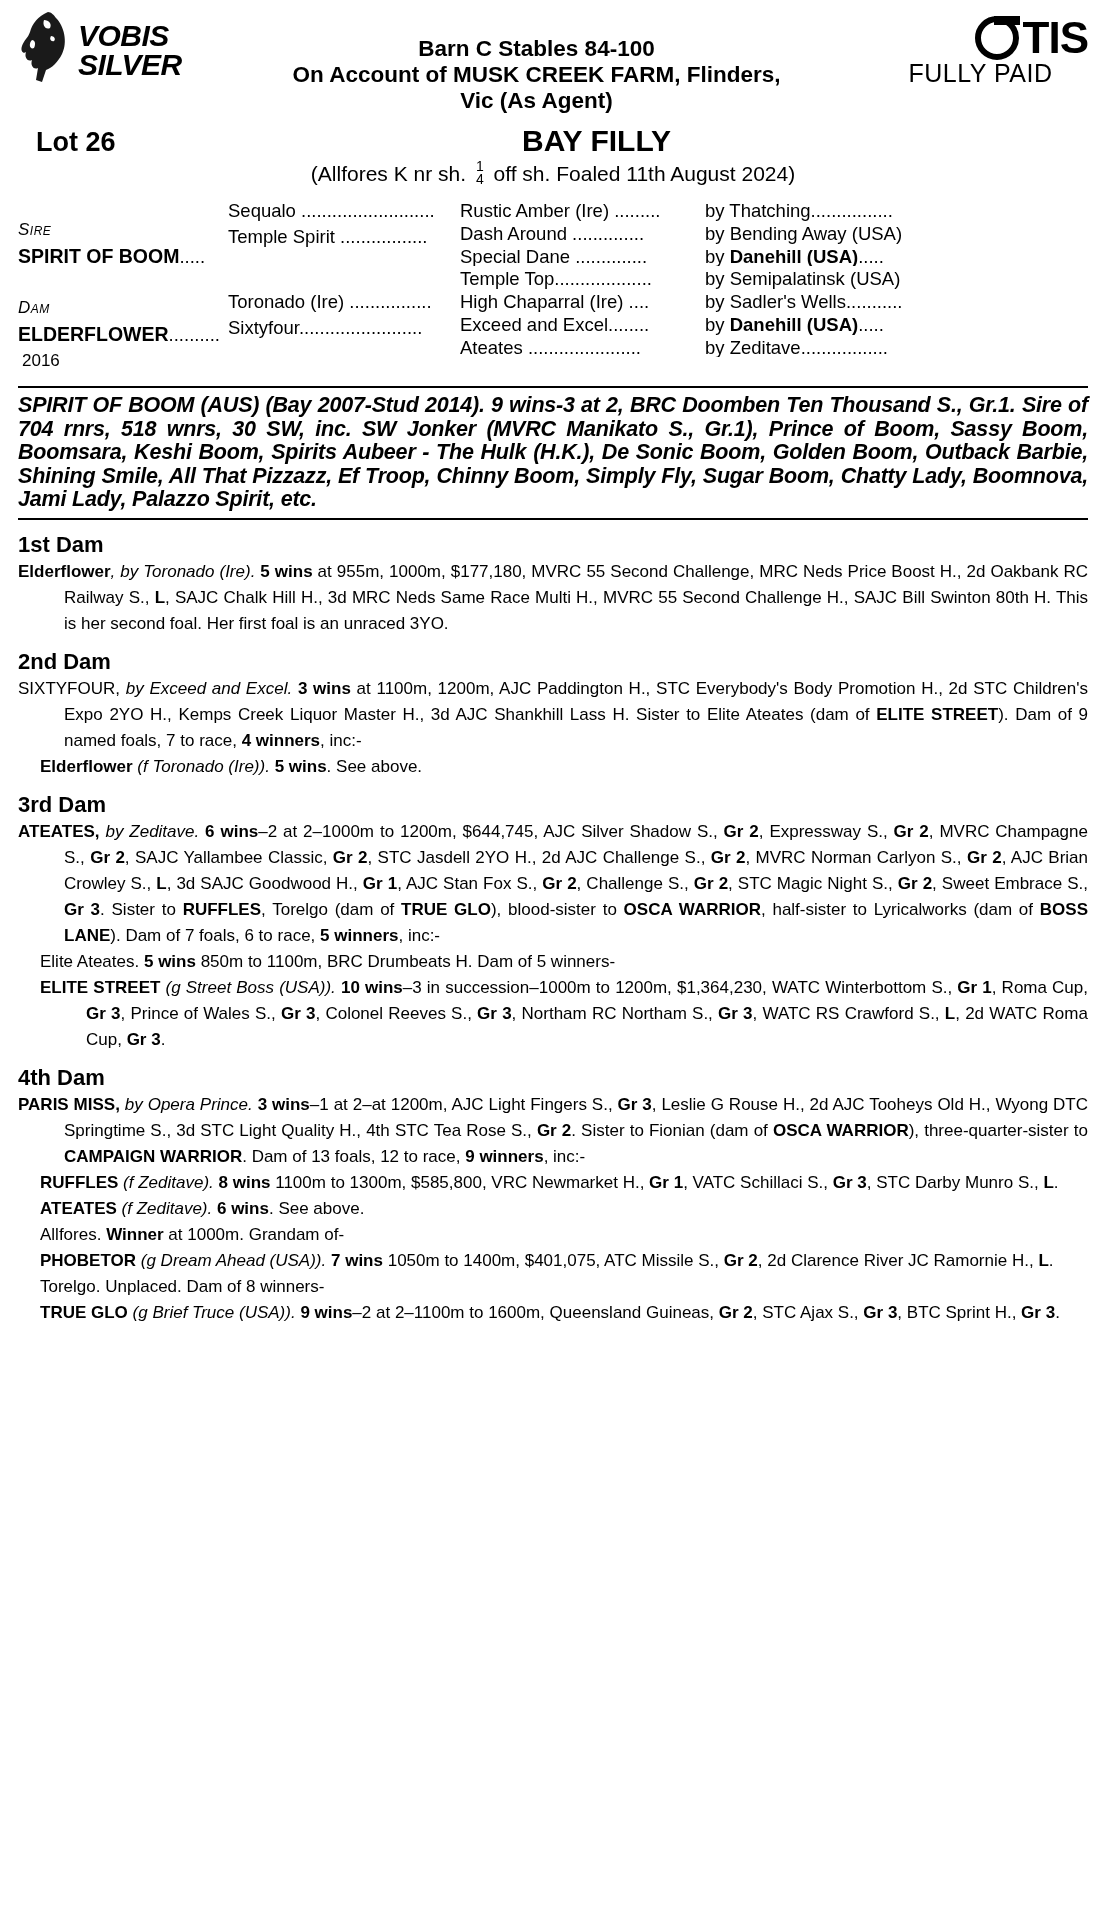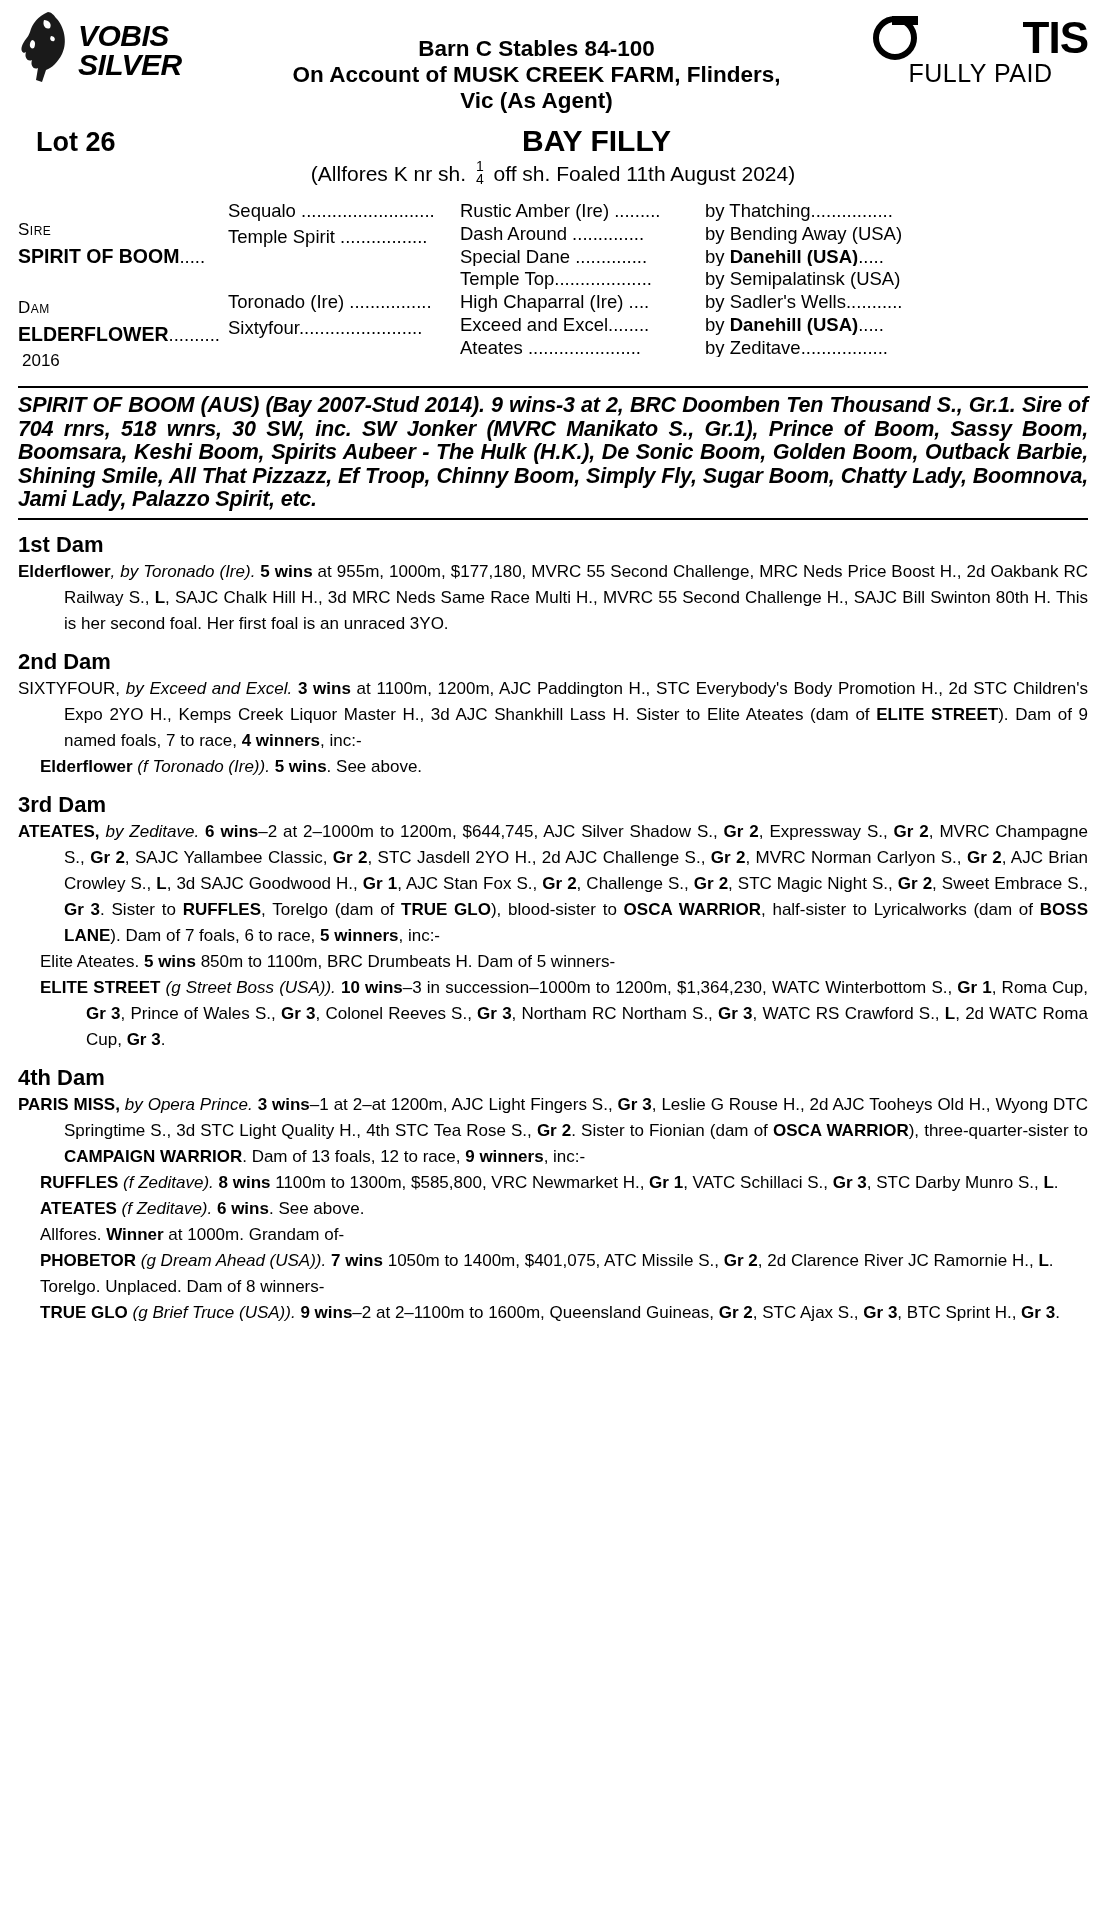--- a/index.html
+++ b/index.html
@@ -52,21 +52,21 @@
     text-align:center;
     padding-top:6px;
   }
   .otis-word{
     font-weight:bold;
     font-size:44px;
     line-height:44px;
     letter-spacing:-1px;
     display:flex;
     align-items:center;
-    justify-content:space-between;
+    justify-content:flex-end;
   }
   .otis-paid{
     font-weight:normal;
     font-size:25px;
     line-height:27px;
     letter-spacing:0.5px;
   }
 
   
   .lot-row{
@@ -114,20 +114,21 @@
     display:flex;
     font-size:18.5px;
     line-height:26px;
   }
   .ped-col1{width:210px;}
   .ped-col2{width:232px;}
   .ped-col3{flex:1;}
   .sire-label,.dam-label{
     font-size:17px;
     letter-spacing:.5px;
+    font-style:italic;
   }
   .smallcap{font-variant:small-caps;}
   .ped-name{font-weight:bold;font-size:19.5px;}
   .ped-year{font-size:17px;padding-left:4px;}
   .ped-c1-block{height:91px;display:flex;flex-direction:column;justify-content:center;}
   .ped-c2-block{height:91px;display:flex;flex-direction:column;justify-content:flex-start;}
   .ped-c3-line{height:22.75px;white-space:nowrap;overflow:hidden;}
   .bold{font-weight:bold;}
 
   .rule{

